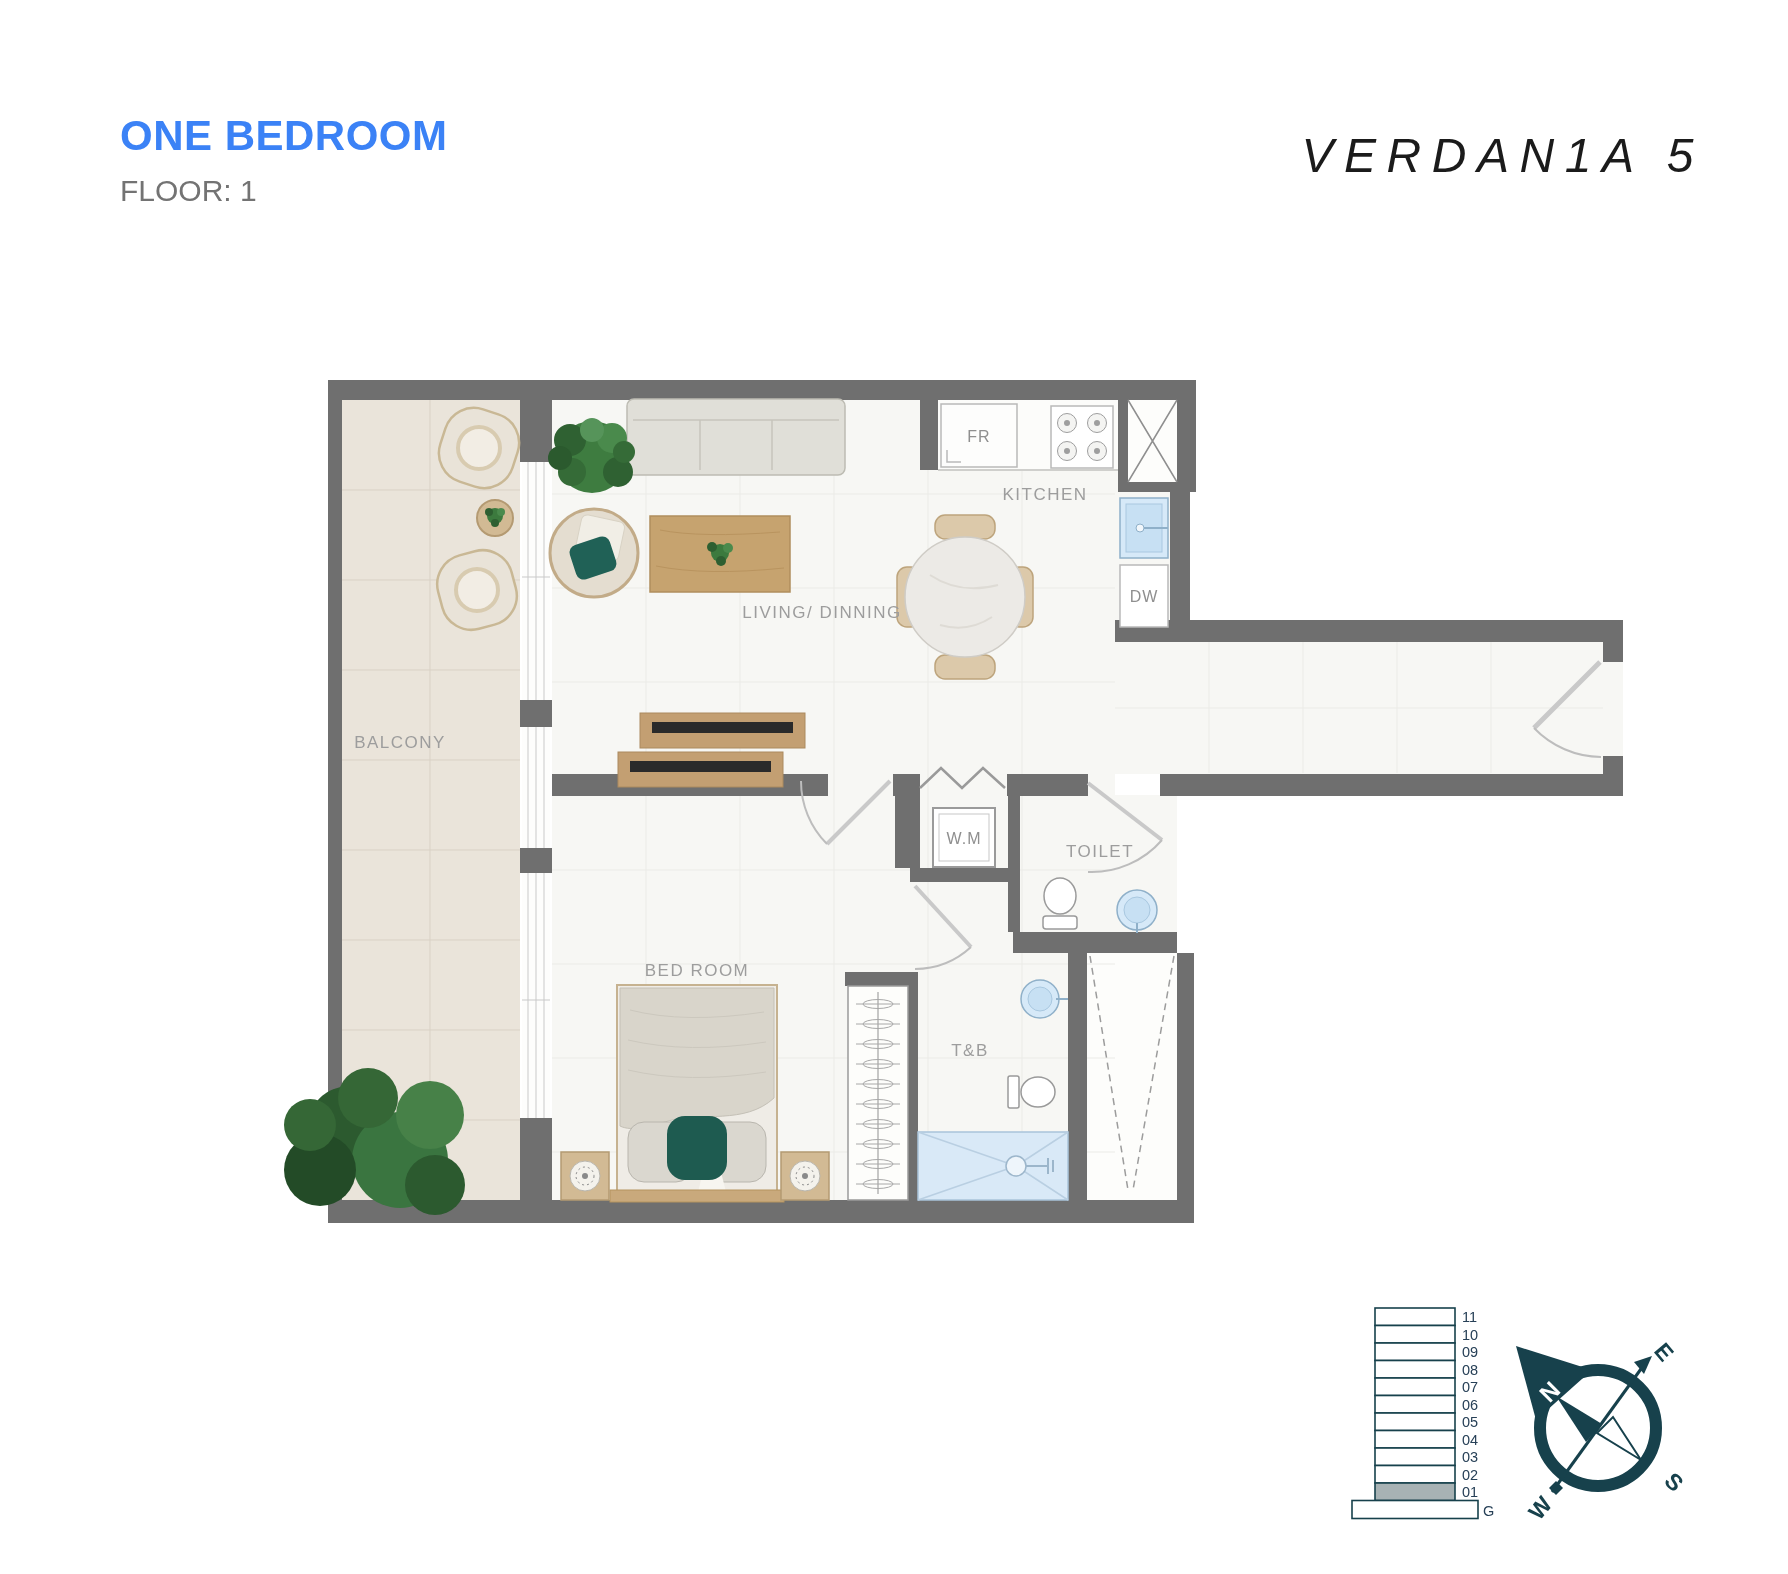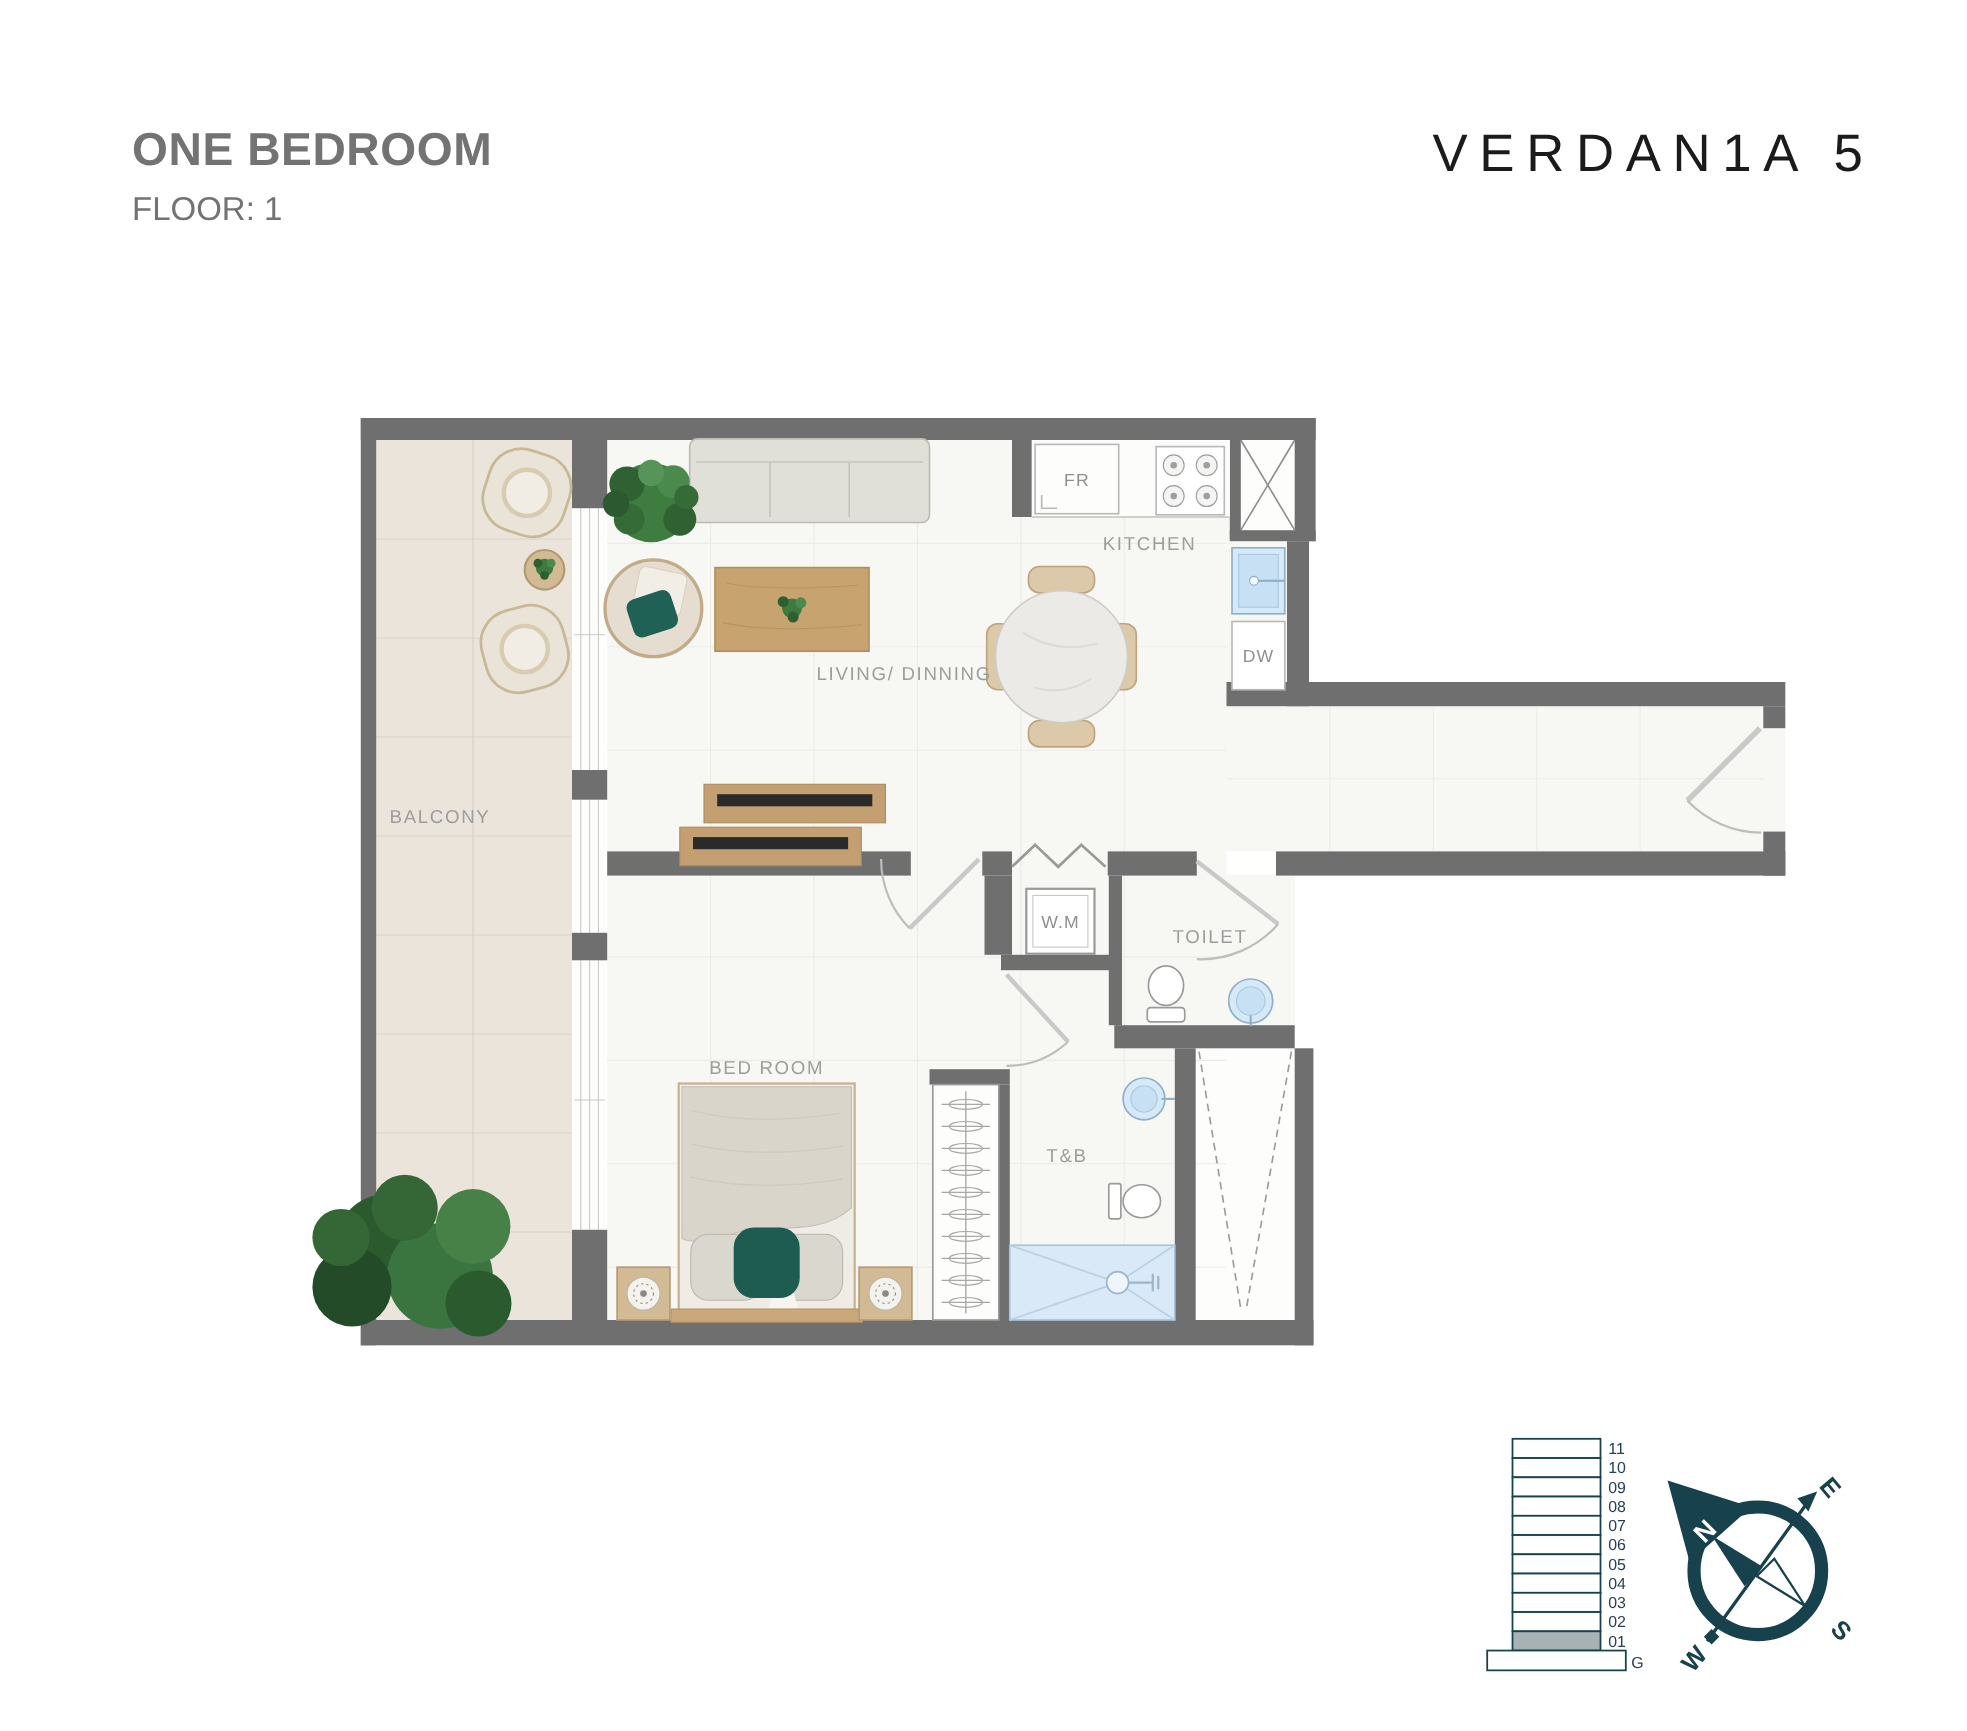--- a/index.html
+++ b/index.html
@@ -1,22 +1,22 @@
 <!DOCTYPE html>
 <html><head>
 <meta charset="utf-8">
 <style>
   html,body{margin:0;padding:0;background:#ffffff;}
   .page{position:relative;width:1788px;height:1574px;background:#ffffff;overflow:hidden;
         font-family:"Liberation Sans", sans-serif;}
   .hdr-title{position:absolute;left:120px;top:112px;font-size:42px;font-weight:bold;
-             color:#737373;letter-spacing:.5px;}
+             color:#3b82f6;letter-spacing:.5px;}
   .hdr-floor{position:absolute;left:120px;top:174px;font-size:30px;color:#737373;}
-  .brand{position:absolute;right:84px;top:112px;font-size:48px;font-weight:300;
-         color:#1b1b1b;letter-spacing:.22em;white-space:nowrap;}
+  .brand{position:absolute;right:84px;top:128px;font-size:48px;font-weight:300;
+         color:#1b1b1b;letter-spacing:.22em;white-space:nowrap;font-style:italic;}
   svg{position:absolute;left:0;top:0;}
   svg text{font-family:"Liberation Sans", sans-serif;}
   .room-label{fill:#9d9d9d;font-size:17px;letter-spacing:1.5px;}
   .appl-label{fill:#8f8f8f;font-size:16px;letter-spacing:1px;}
   .lvl-num{fill:#274057;font-size:14.5px;}
   .cmp-letter{fill:#17414c;font-size:23px;font-weight:bold;}
 </style>
 </head>
 <body>
 

